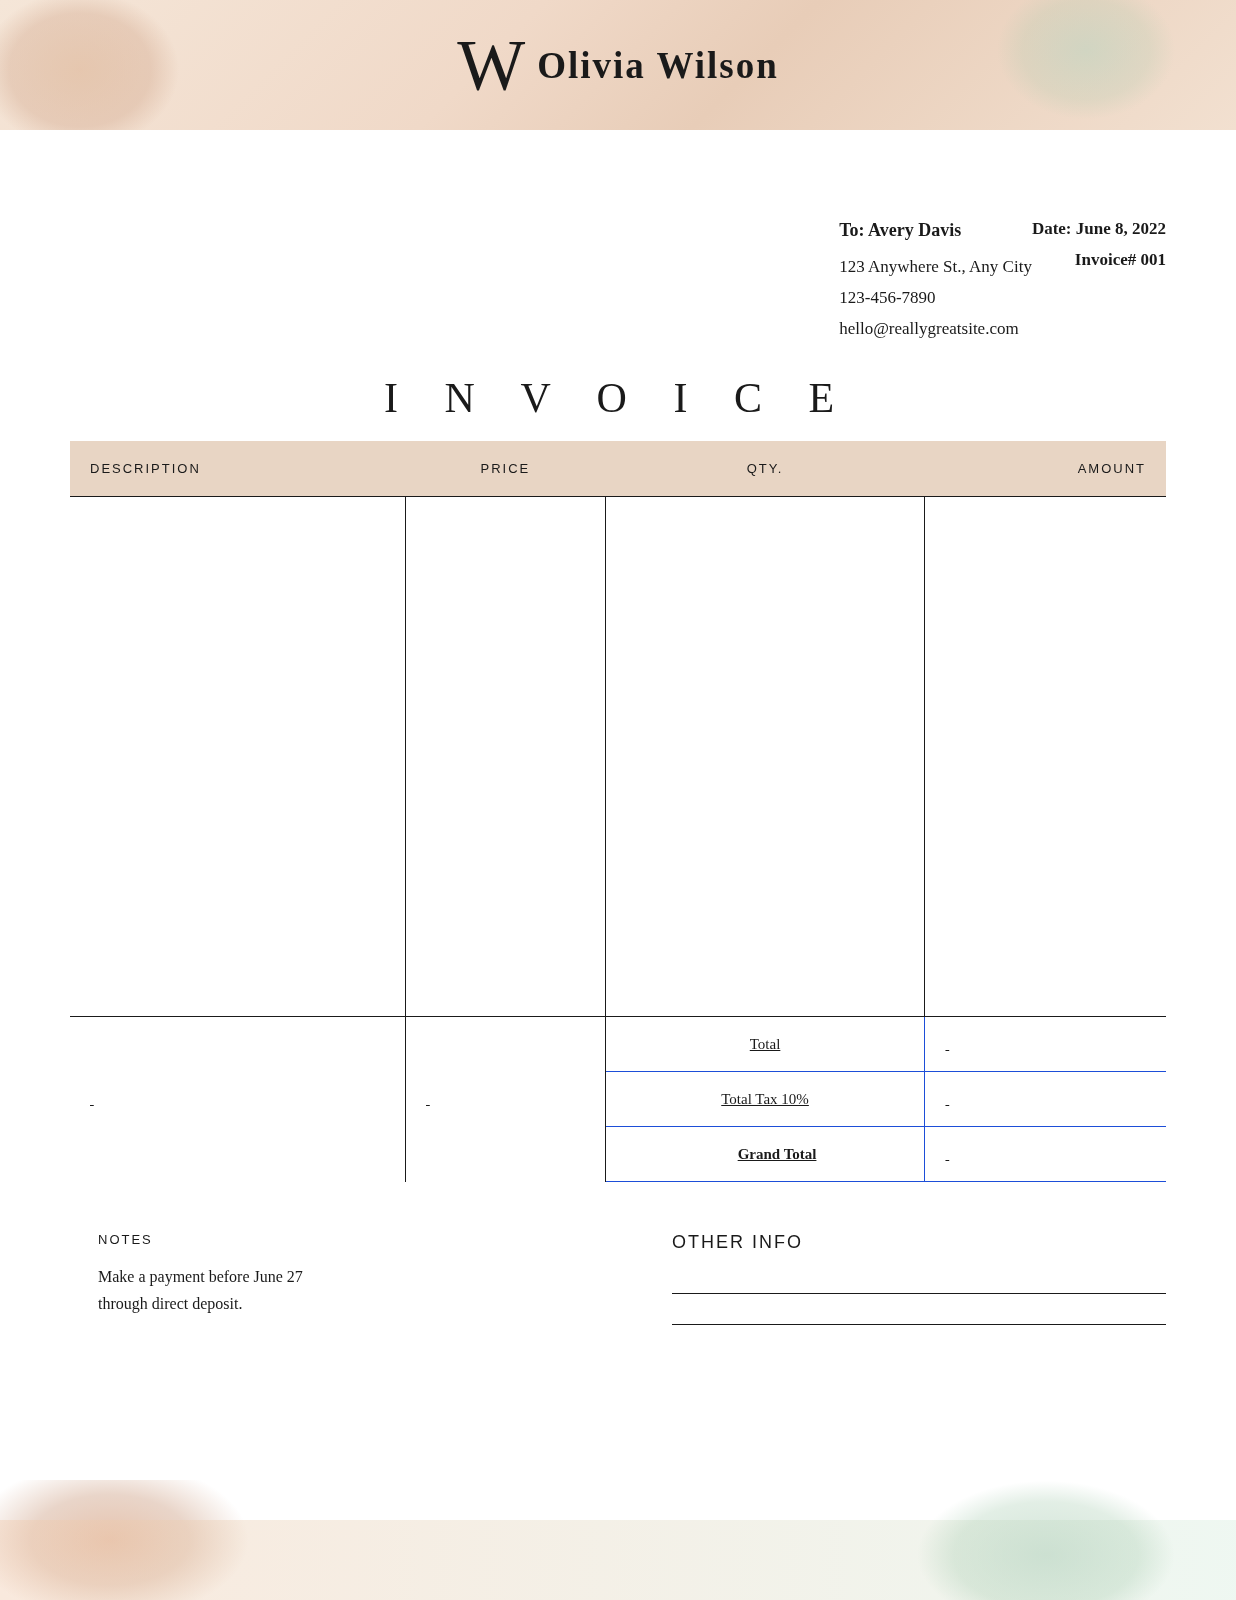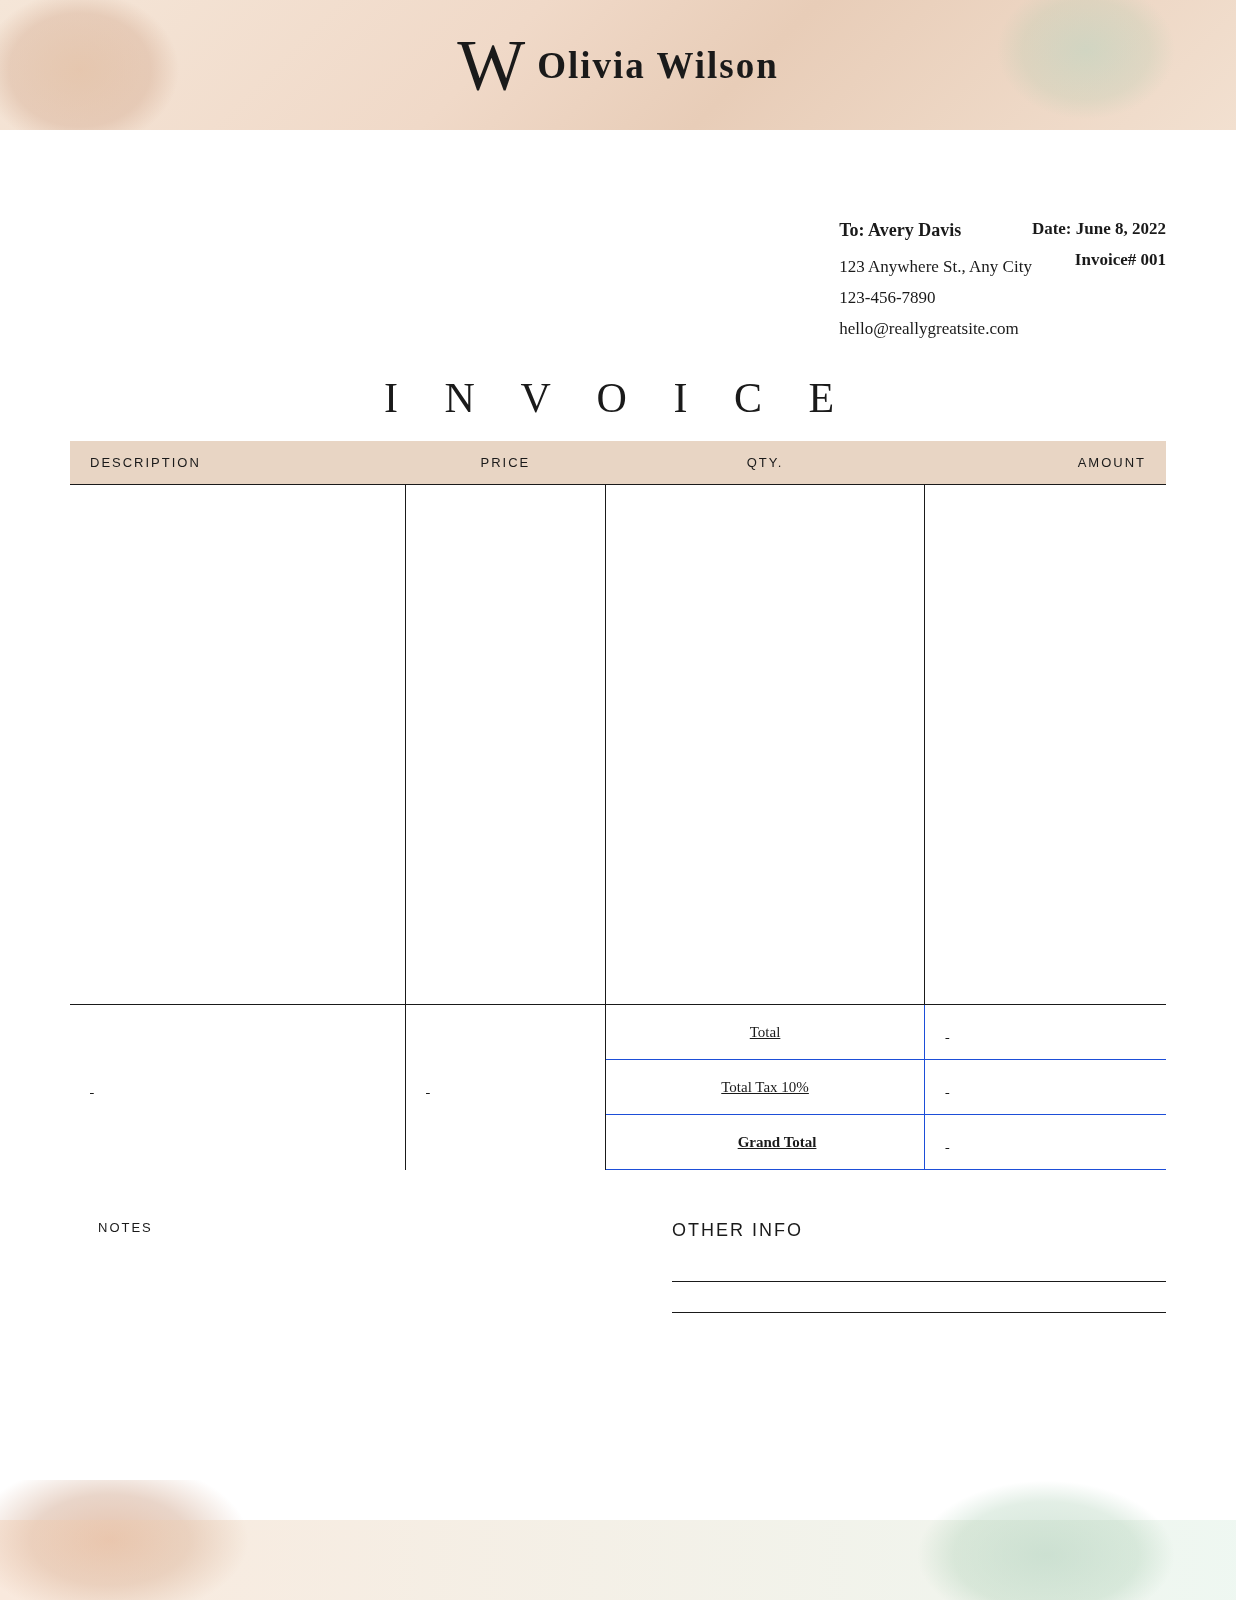--- a/index.html
+++ b/index.html
@@ -130,21 +130,21 @@
       width: 100%;
       border-collapse: collapse;
       margin-bottom: 50px;
     }
 
     .table-header {
       background-color: #e8d5c4;
     }
 
     .table-header th {
-      padding: 14px 20px;
+      padding: 20px 20px;
       font-size: 13px;
       letter-spacing: 2px;
       font-family: Arial, sans-serif;
       font-weight: normal;
       color: #1a1a1a;
       text-align: center;
     }
 
     .table-header th:first-child {
       text-align: left;
@@ -358,20 +358,24 @@
       <tr class="summary-row">
         <td class="summary-label bold">Grand Total</td>
         <td class="summary-value" style="border-right: none;">&nbsp;</td>
       </tr>
     </tbody>
   </table>
 
   <div class="bottom-section">
     <div class="notes-section">
       <div class="notes-title">NOTES</div>
+      <div class="notes-text">
+        <span>Make a payment before June 27</span><br>
+        <span>through direct deposit.</span>
+      </div>
     </div>
     <div class="other-info-section">
       <div class="other-info-title">OTHER INFO</div>
       <div class="info-line"></div>
       <div class="info-line"></div>
     </div>
   </div>
 
 </div>
 

